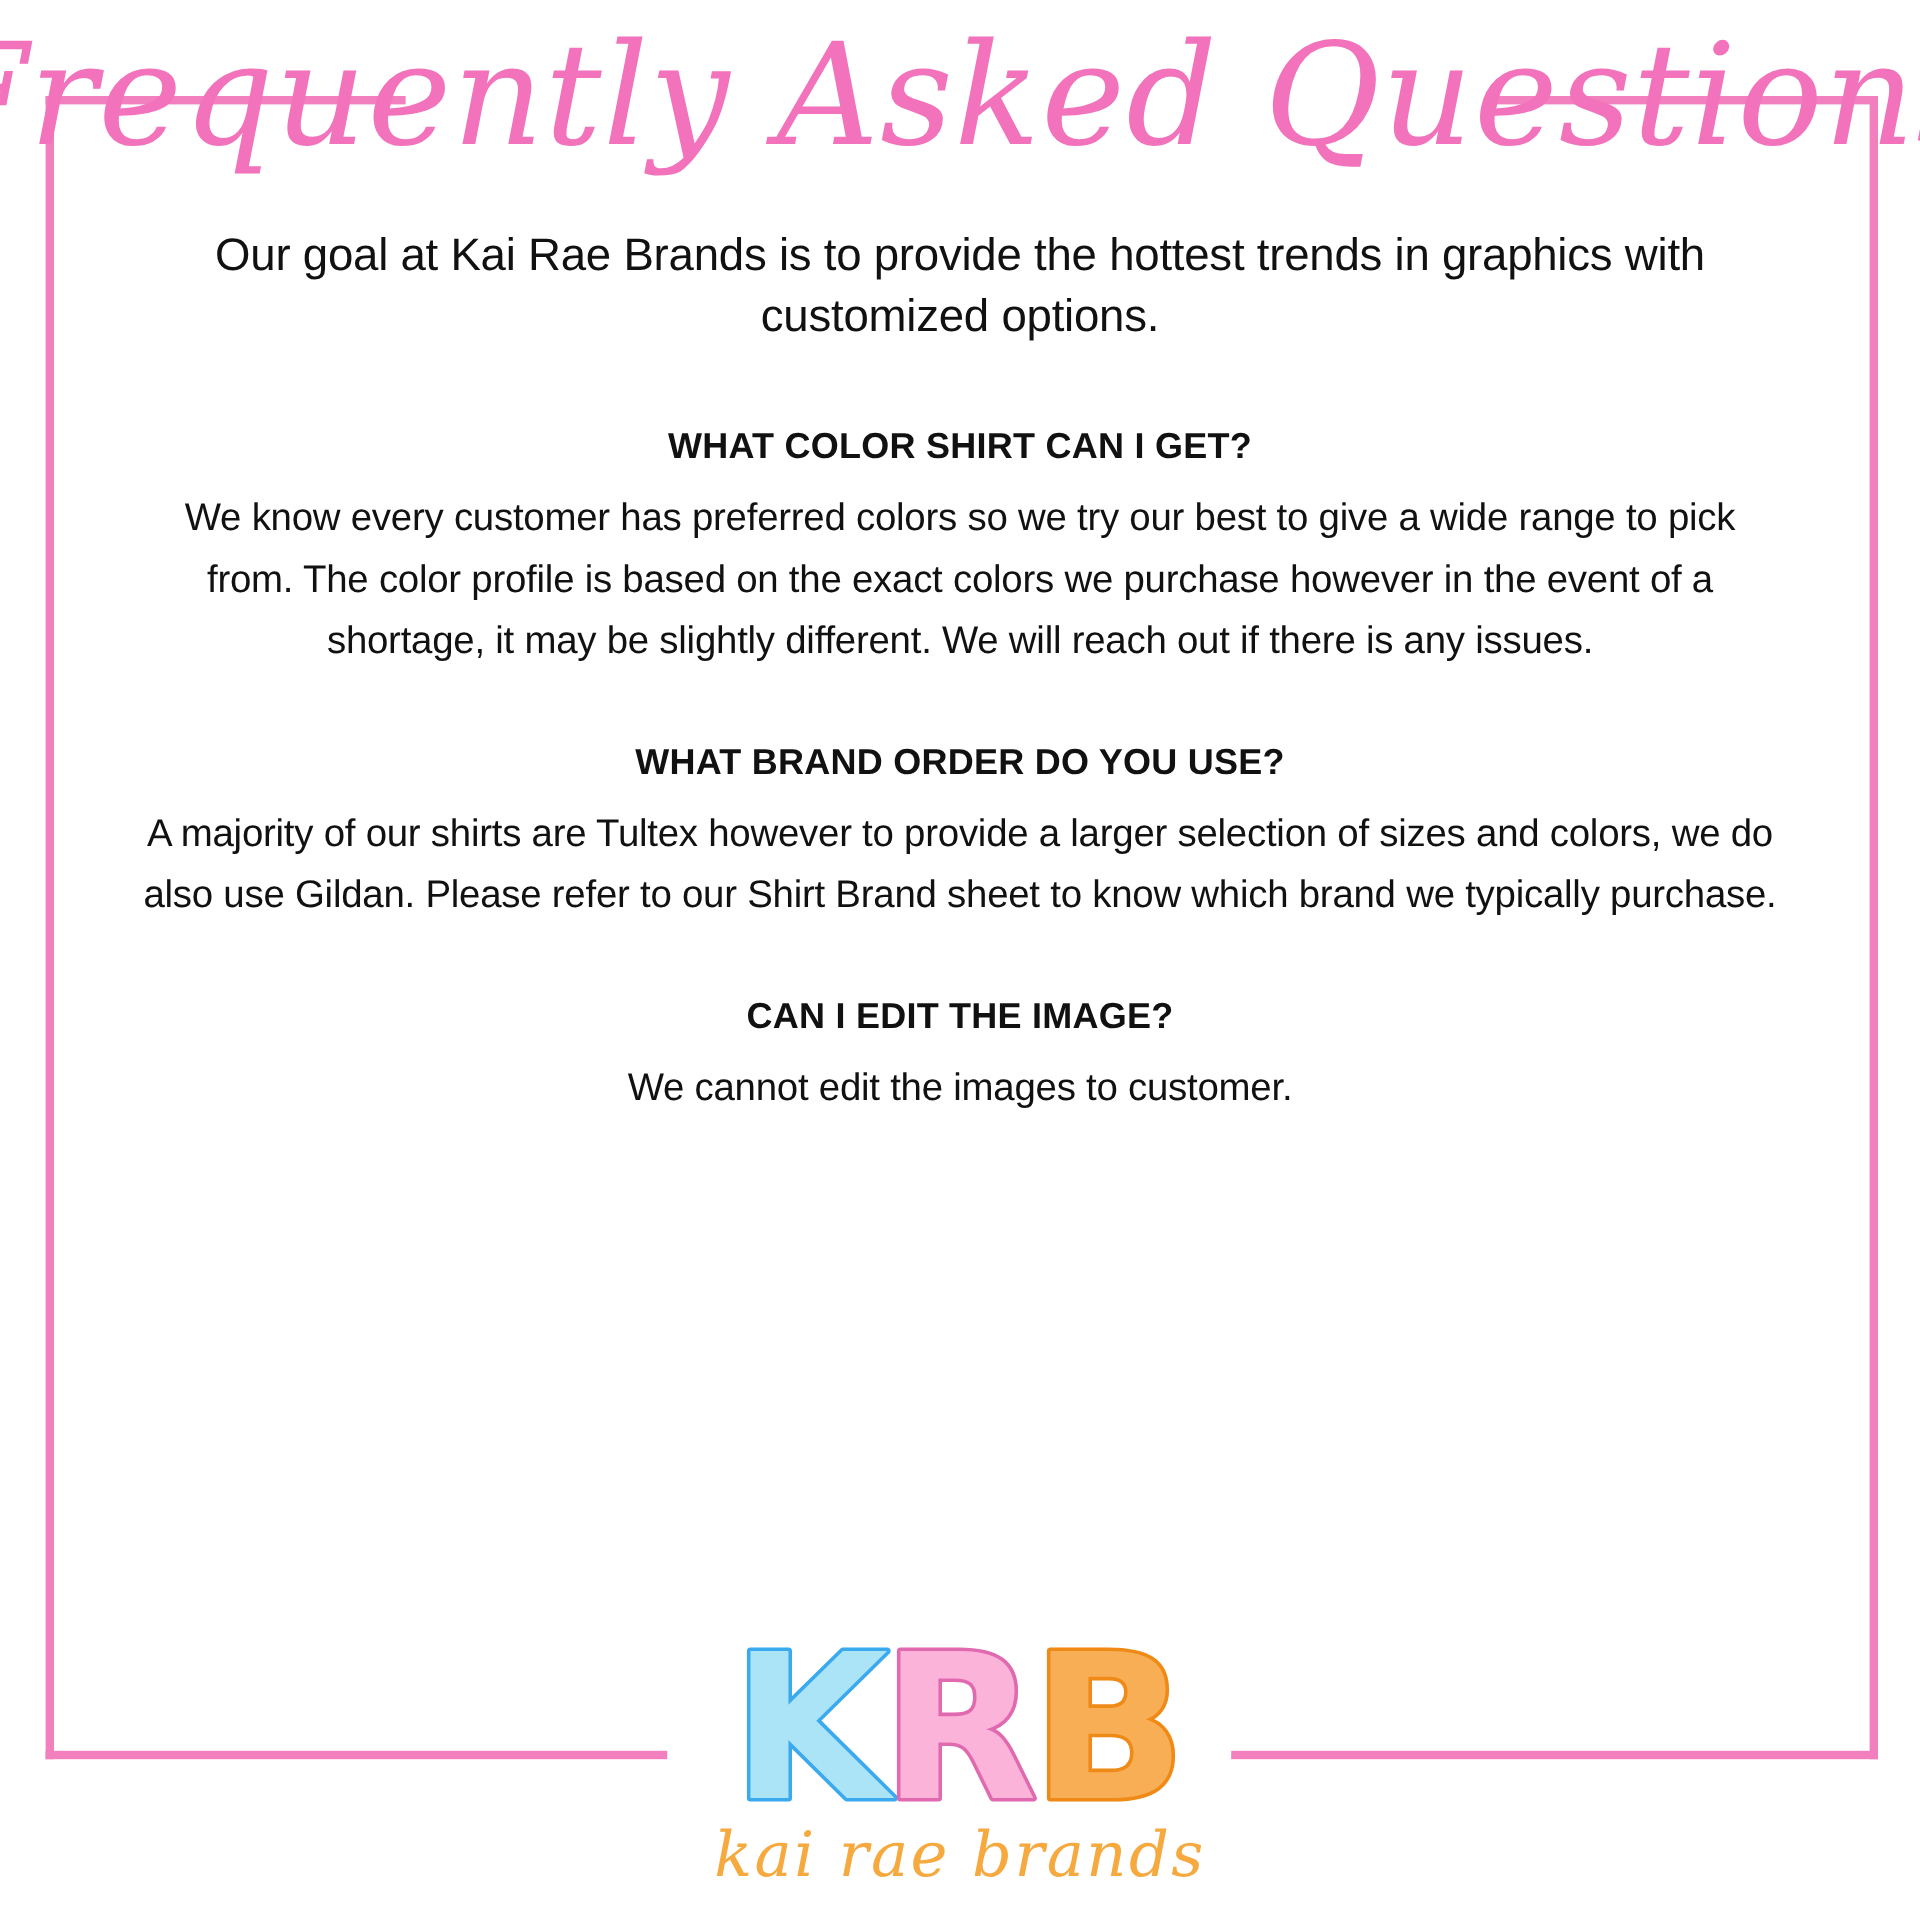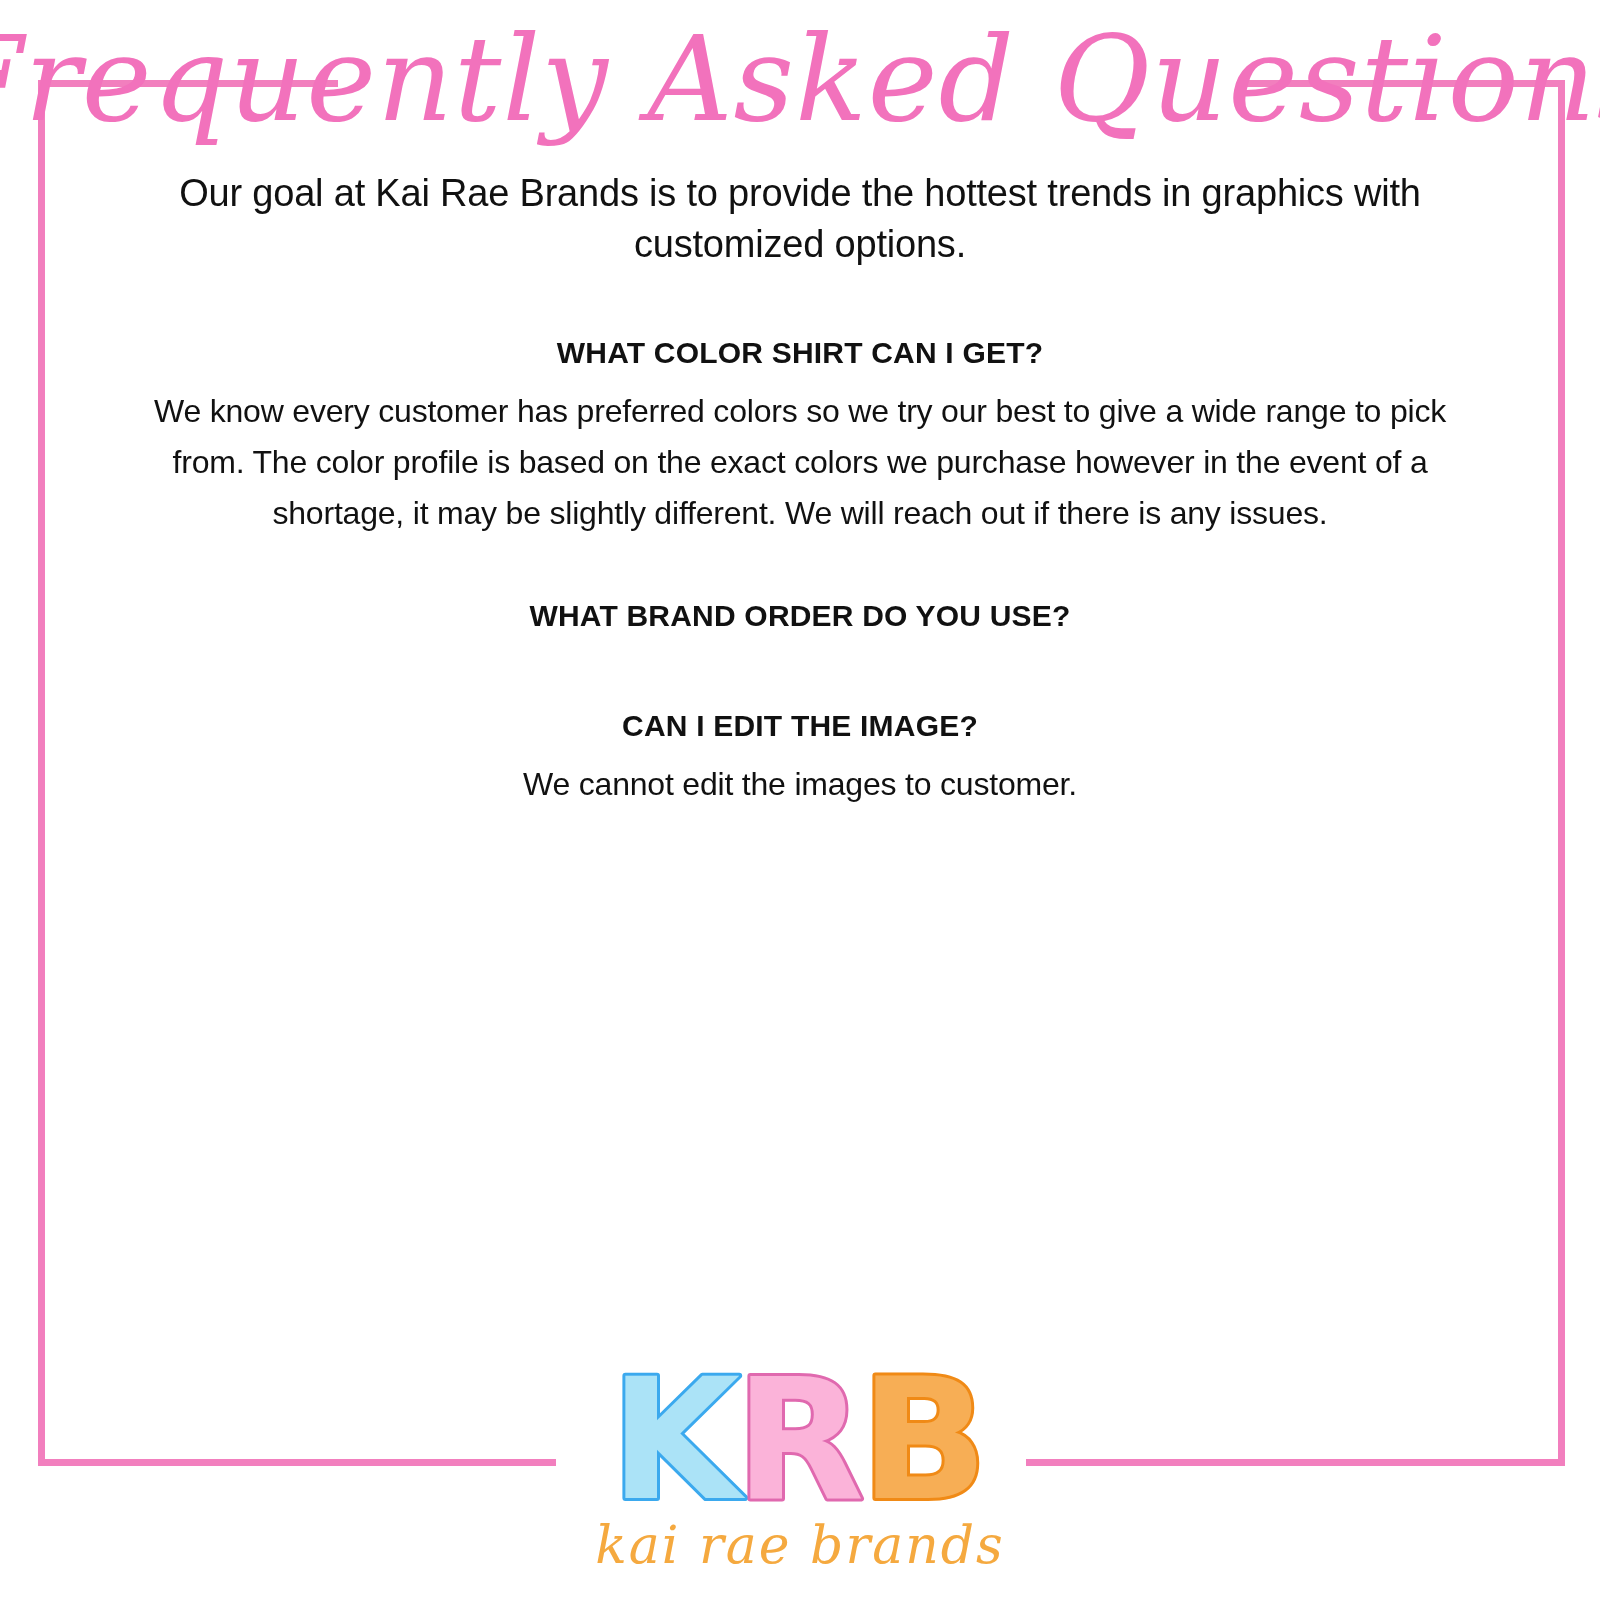--- a/index.html
+++ b/index.html
@@ -53,21 +53,21 @@
     font-style: italic;
     font-size: 118px;
     fill: #F272BC;
     letter-spacing: 1px;
   }
 
   
   #content {
     position: absolute;
     left: 110px;
-    top: 168px;
+    top: 188px;
     width: 1380px;
     text-align: center;
     color: #111111;
   }
   .intro {
     font-family: "Liberation Sans", sans-serif;
     font-size: 38px;
     line-height: 51px;
     letter-spacing: -0.2px;
     margin: 0;
@@ -146,20 +146,21 @@
 
   <div class="qa-block">
     <h2 class="q-heading">WHAT COLOR SHIRT CAN I GET?</h2>
     <p class="a-body">We know every customer has preferred colors so we try our best to give a wide range to pick from. The color profile is based on the exact colors we purchase however in the event of a shortage, it may be slightly different. We will reach out if there is any issues.</p>
   </div>
 
   <div class="qa-spacer-md"></div>
 
   <div class="qa-block">
     <h2 class="q-heading">WHAT BRAND ORDER DO YOU USE?</h2>
+    <p class="a-body">A majority of our shirts are Tultex however to provide a larger selection of sizes and colors, we do also use Gildan. Please refer to our Shirt Brand sheet to know which brand we typically purchase.</p>
   </div>
 
   <div class="qa-spacer-md"></div>
 
   <div class="qa-block">
     <h2 class="q-heading">CAN I EDIT THE IMAGE?</h2>
     <p class="a-body">We cannot edit the images to customer.</p>
   </div>
 
   <div class="qa-spacer-sm"></div>

